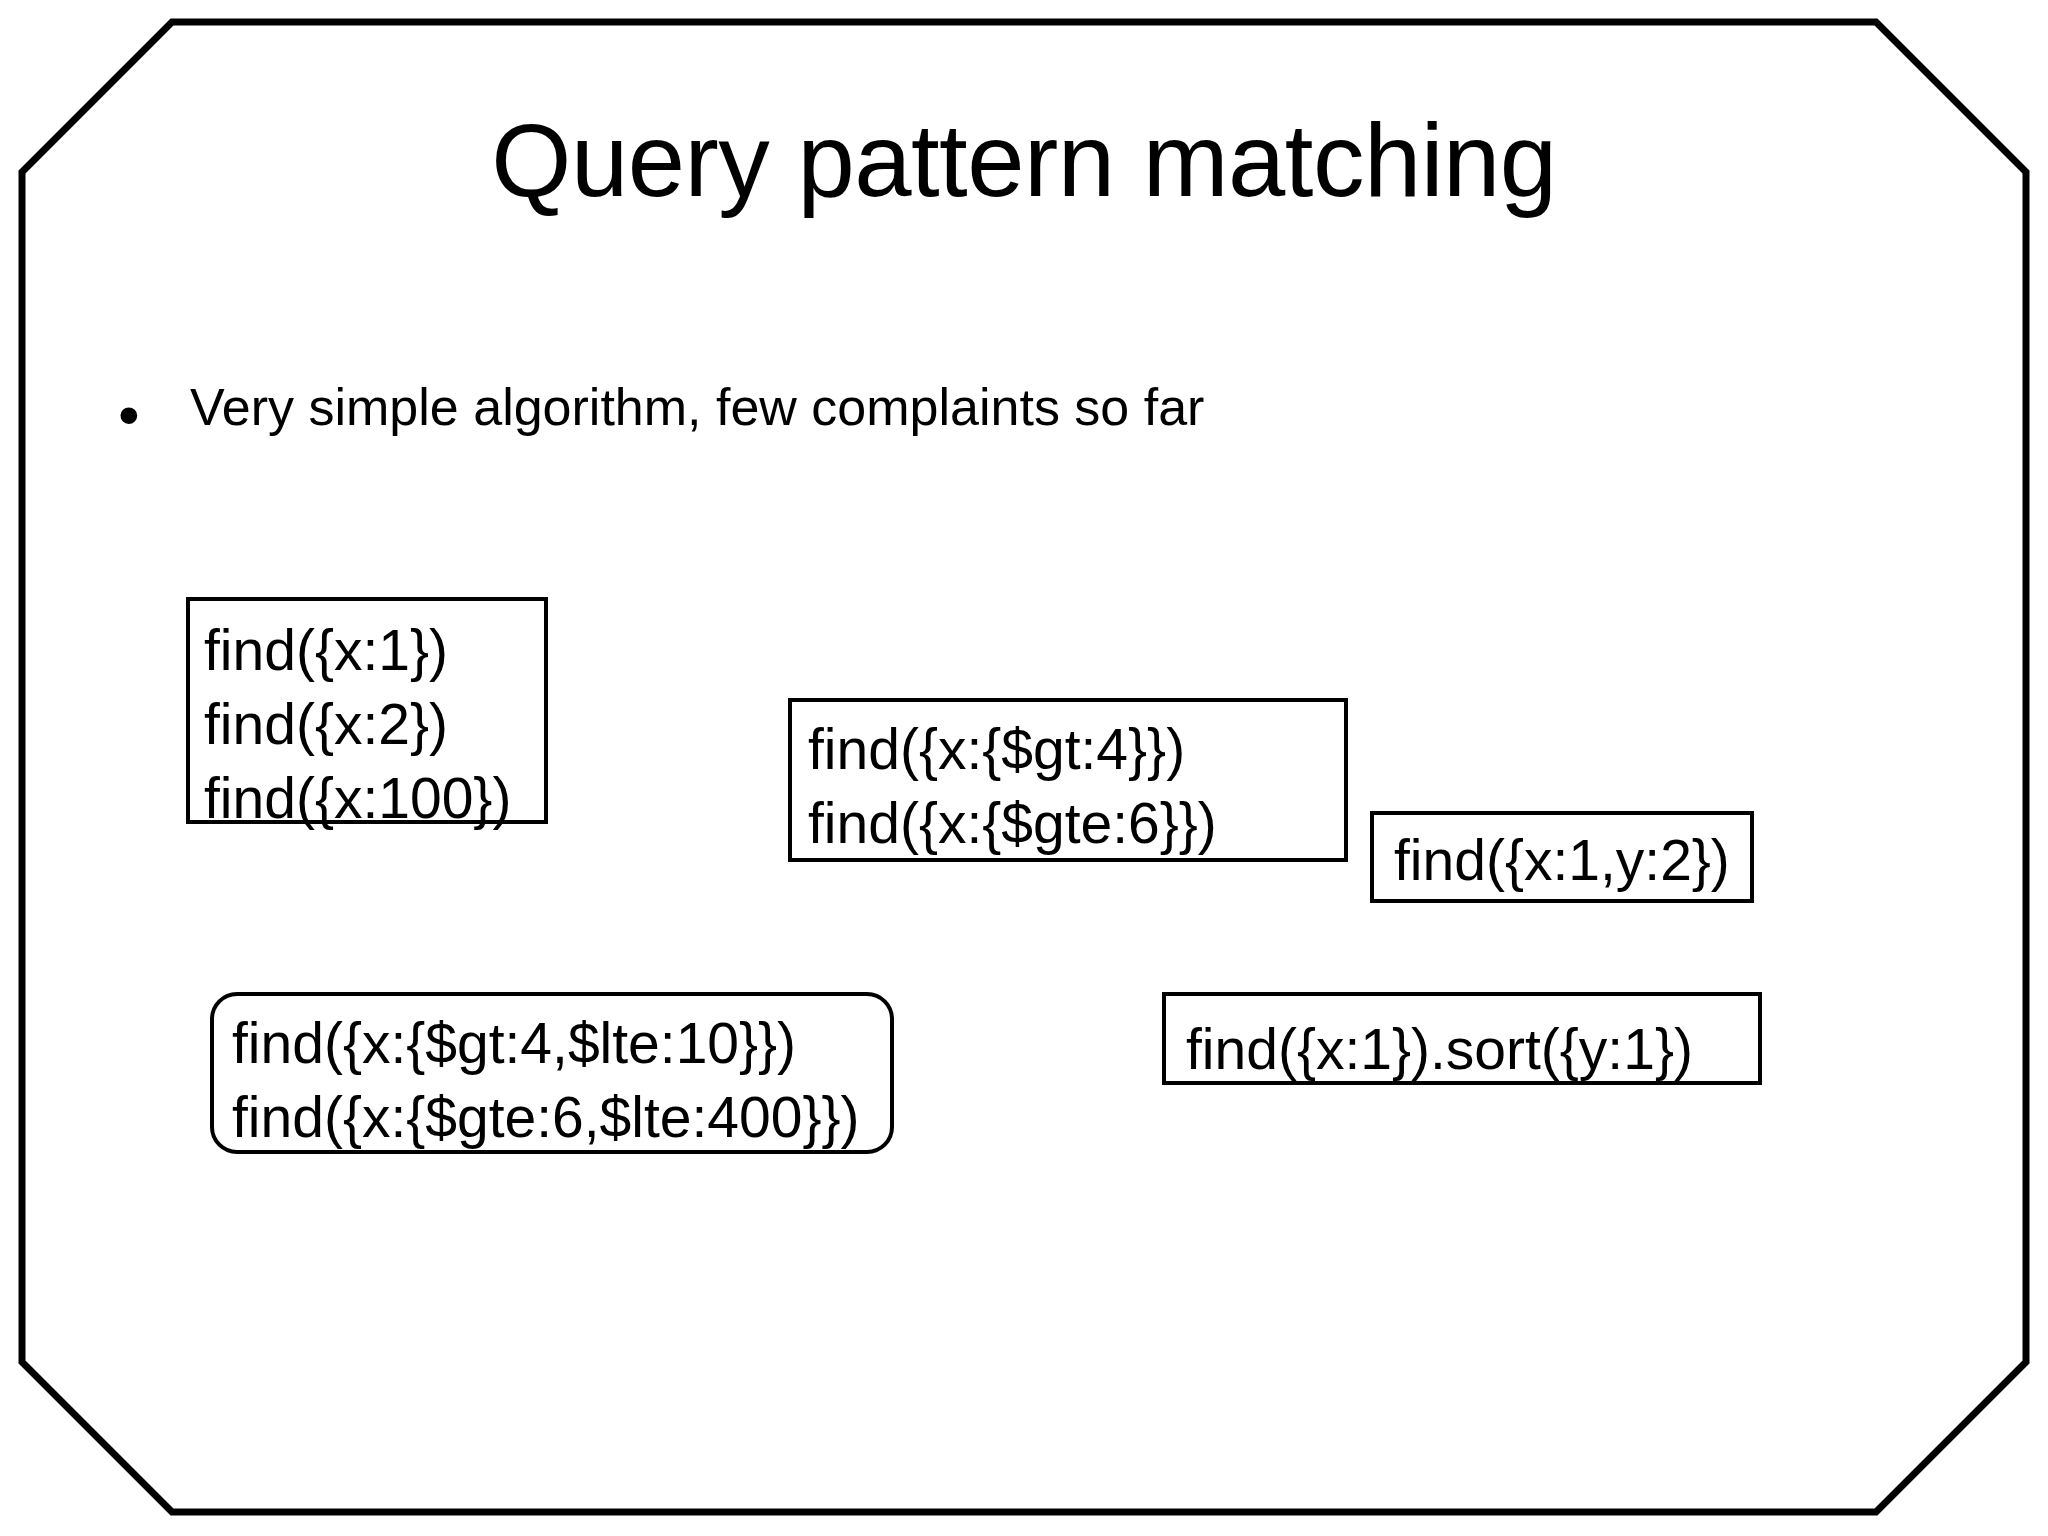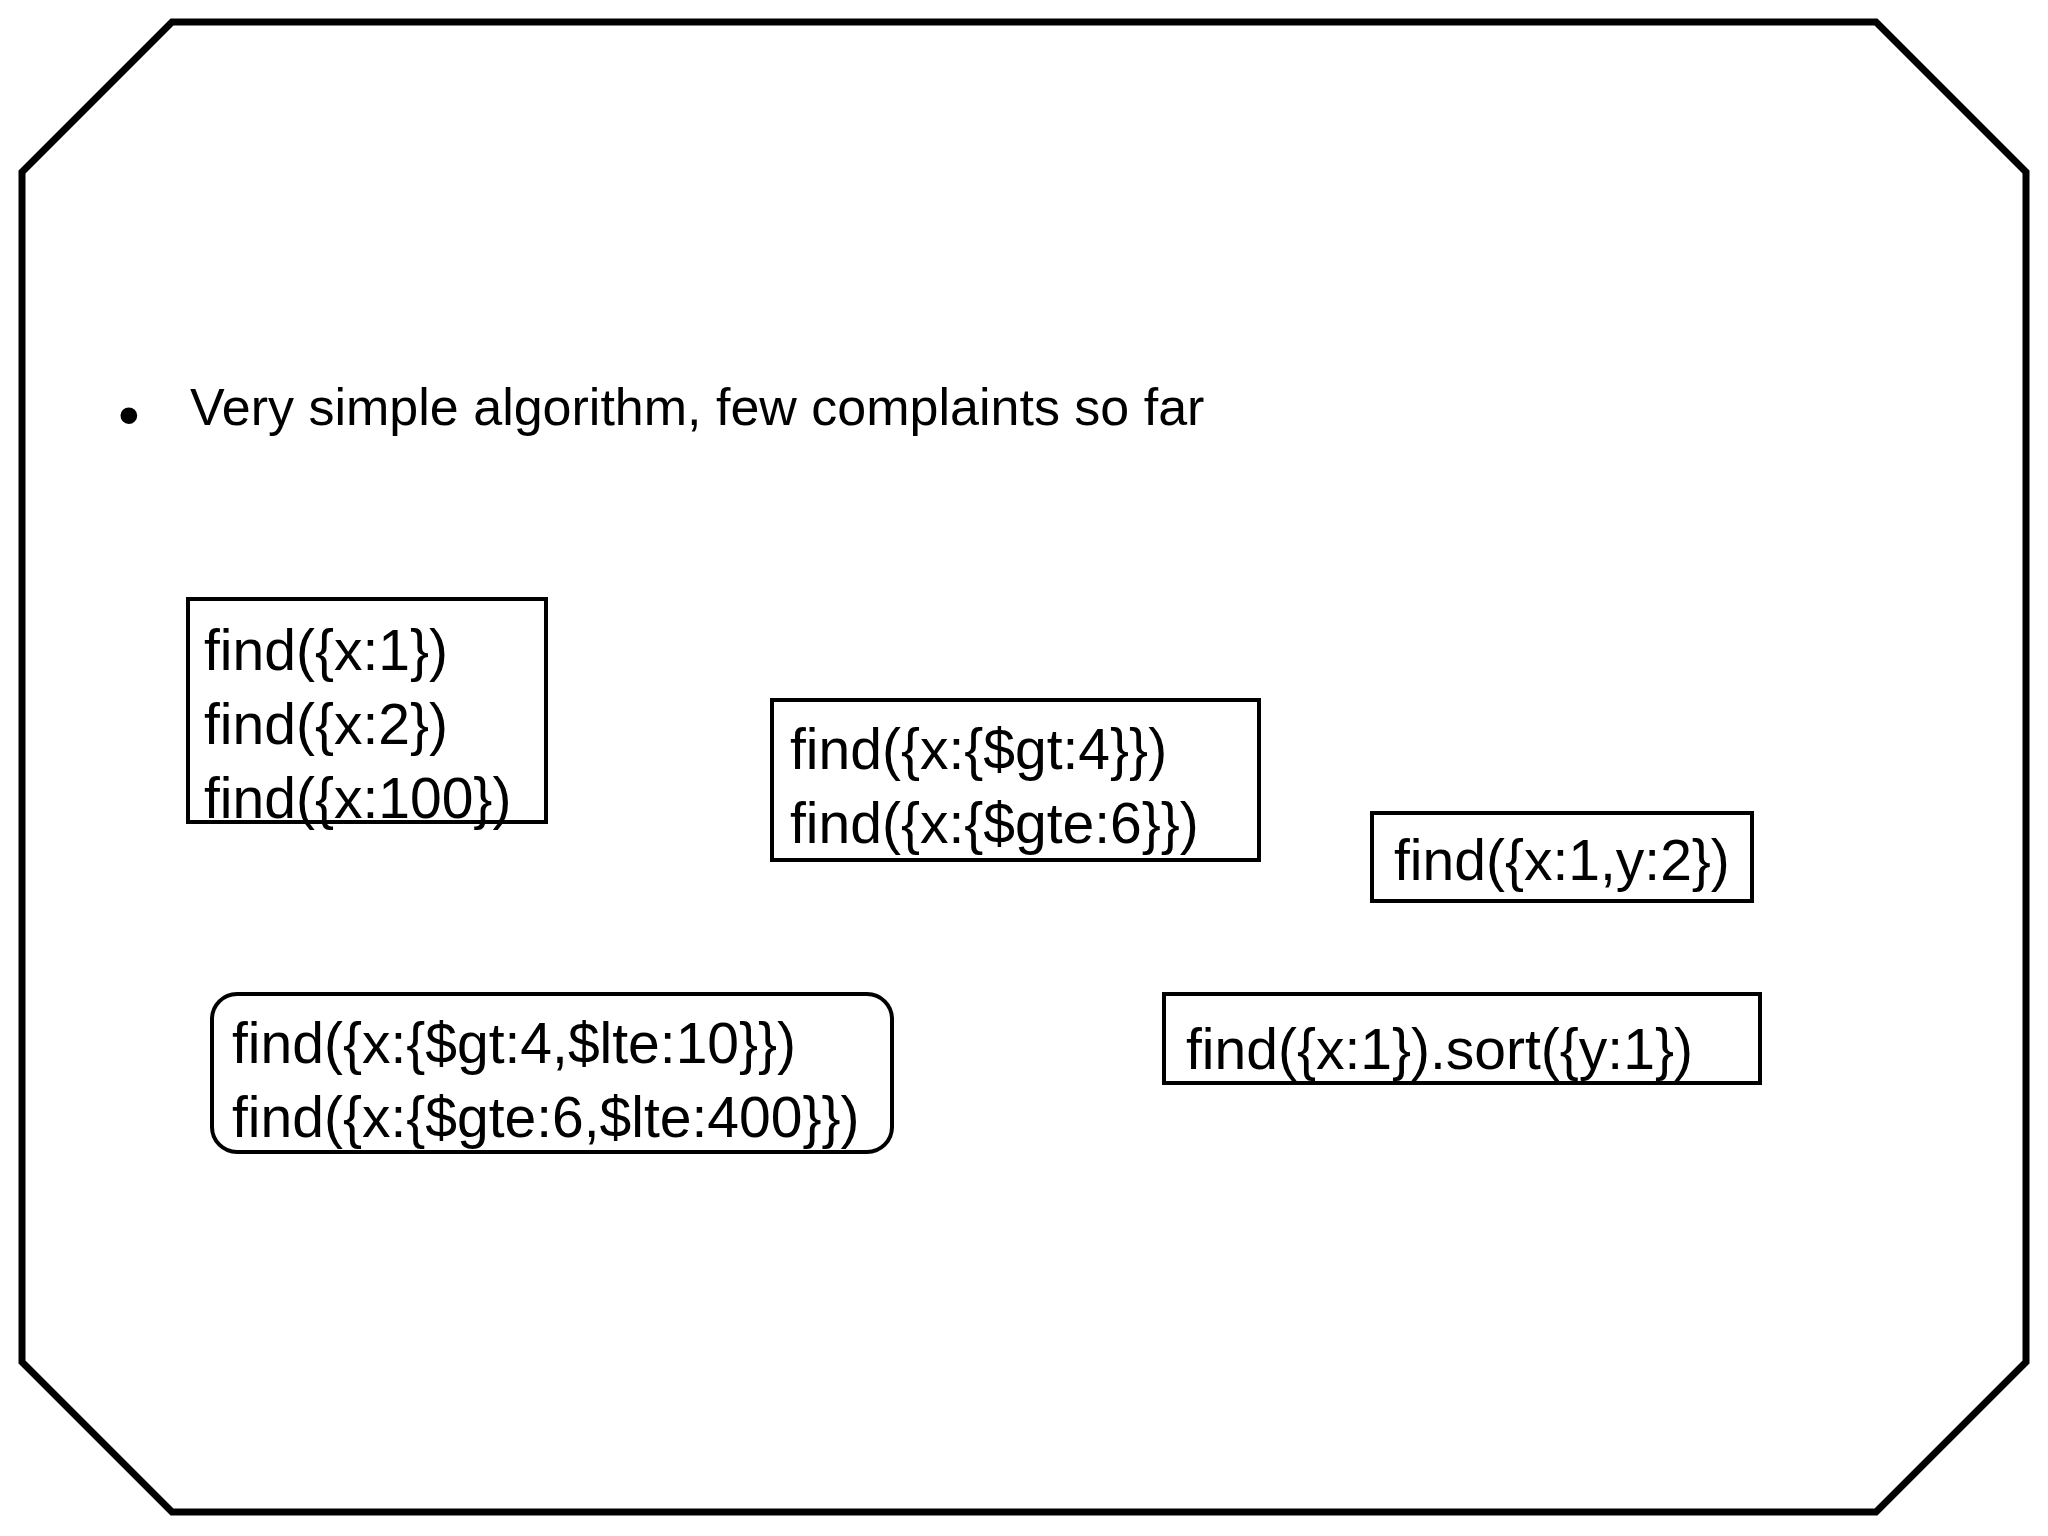--- a/index.html
+++ b/index.html
@@ -65,34 +65,35 @@
     border: 4px solid #000000;
     box-sizing: border-box;
     background: transparent;
   }
   .query-line {
     font-size: 57px;
     line-height: 1.30;
     white-space: nowrap;
   }
   #query-box-0 { left: 186px;  top: 597px;  width: 362px;  height: 227px; padding: 12px 0 0 14px; }
-  #query-box-1 { left: 770px;  top: 698px;  width: 491px;  height: 164px; padding: 10px 0 0 16px; }
+  #query-box-1 { left: 788px;  top: 698px;  width: 560px;  height: 164px; padding: 10px 0 0 16px; }
   #query-box-2 { left: 1370px; top: 811px;  width: 384px;  height: 92px;  padding: 8px 0 0 20px; }
   #query-box-3 { left: 210px;  top: 992px;  width: 684px;  height: 162px; padding: 10px 0 0 18px; border-radius: 27px; }
   #query-box-4 { left: 1162px; top: 992px;  width: 600px;  height: 93px;  padding: 16px 0 0 20px; }
 </style>
 </head>
 <body>
 
 <div id="slide">
 
   <svg id="octagon-border" viewBox="0 0 2048 1536" width="2048" height="1536" xmlns="http://www.w3.org/2000/svg">
     <polygon points="172,22 1876,22 2026,172 2026,1362 1876,1512 172,1512 22,1362 22,172" fill="none" stroke="#000000" stroke-width="7"></polygon>
   </svg>
 
+  <div id="slide-title">Query pattern matching</div>
 
   <div id="bullet-block">
     <div class="bullet-row">
       <span class="bullet-marker">•</span>
       <span class="bullet-text">Very simple algorithm, few complaints so far</span>
     </div>
   </div>
 
   <div class="query-box" id="query-box-0">
     <div class="query-line">find({x:1})</div>

